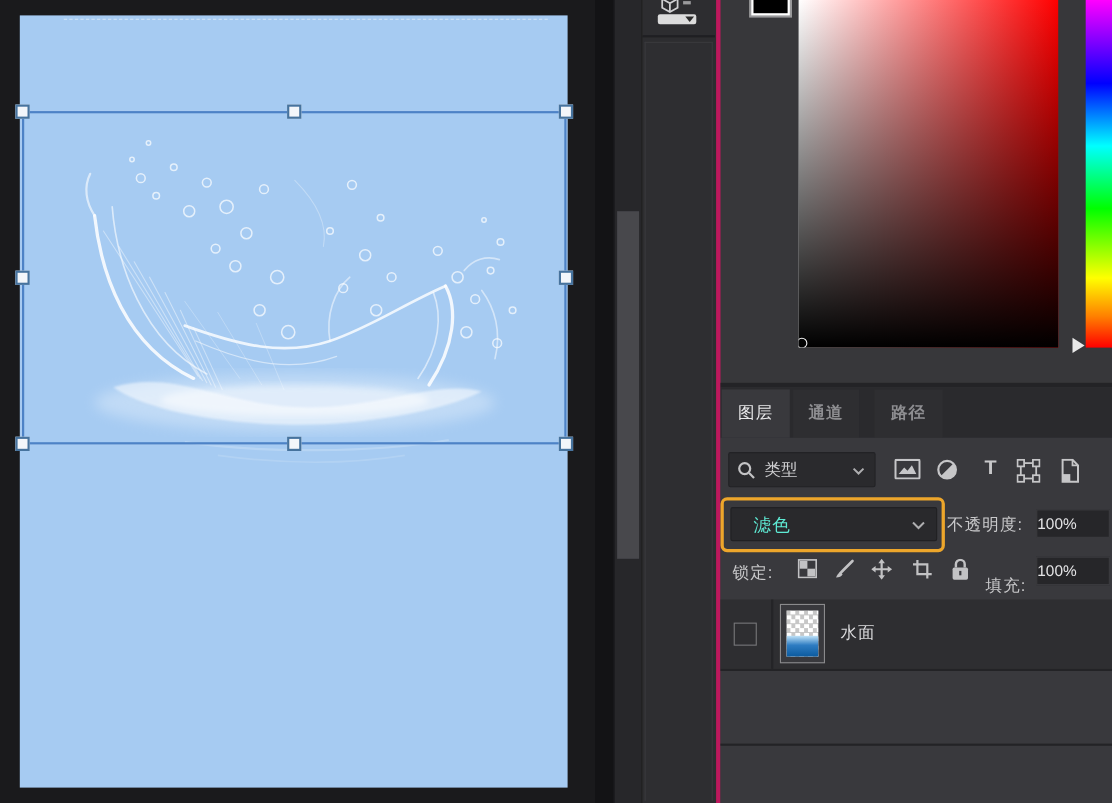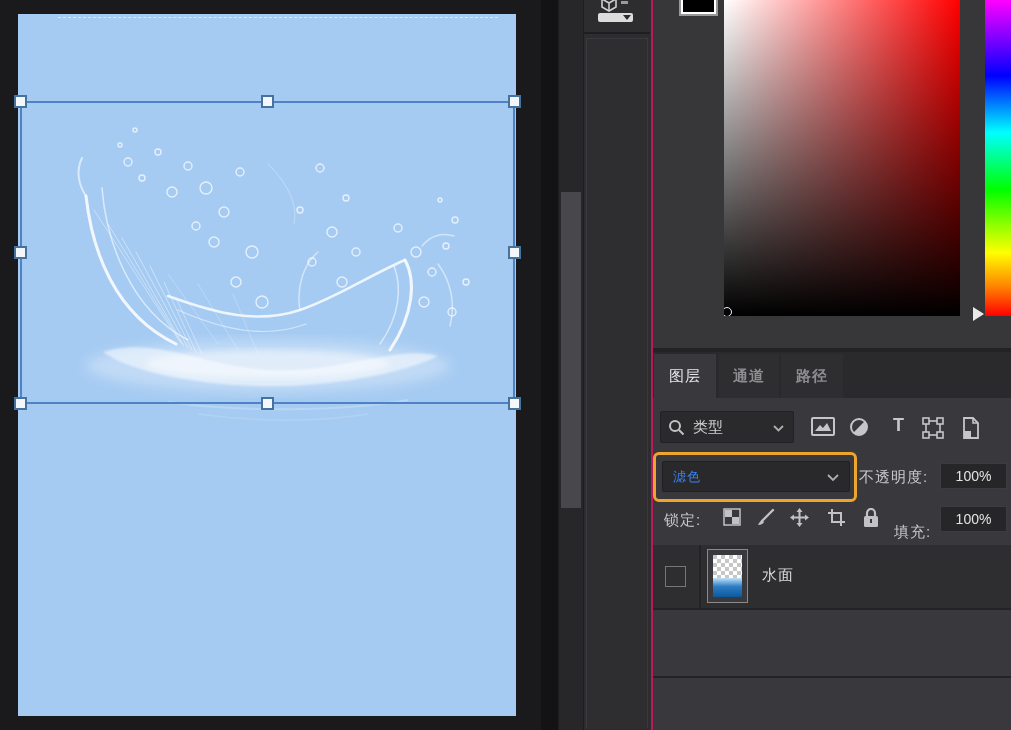--- a/index.html
+++ b/index.html
@@ -30,21 +30,21 @@
   
   #dock { left:583px; top:0; width:68px; height:730px; background:#2d2d30; border-left:1px solid #1e1e20; }
   #dock-top { left:0; top:0; width:66px; height:34px; border-bottom:2px solid #1f1f22; }
   #dock-body { left:2px; top:38px; width:62px; height:690px; border:1px solid #3a3a3e; border-bottom:none; background:#2e2e31;}
   #cube-wrap { left:15px; top:-7px; width:38px; height:20px; }
   #mini-bar { left:14px; top:13px; width:35px; height:9px; background:#dcdcdc; border-radius:2px; }
   #mini-caret { position:absolute; right:2px; top:2px; width:0; height:0;
                 border-left:4px solid transparent; border-right:4px solid transparent; border-top:5px solid #2b2b2b; }
 
   
-  #rightcol { left:651px; top:0; width:360px; height:730px; background:#37373a; border-left:2px solid #be185d; }
+  #rightcol { left:651px; top:0; width:360px; height:730px; background:#37373a; border-left:4px solid #be185d; }
 
   
   #swatch { left:26px; top:-10px; width:39px; height:26px; background:#98989a; padding:2px; }
   #swatch-in { width:100%; height:100%; background:#fff; padding:2px; }
   #swatch-core { width:100%; height:100%; background:#000; }
   #color-field { left:71px; top:0; width:236px; height:316px;
      background:linear-gradient(to bottom, rgba(0,0,0,0) 0%, #000 100%),
                 linear-gradient(to right, #ffffff 0%, #ff0000 100%); overflow:hidden; }
   #field-cursor { position:absolute; left:-2px; bottom:-1px; width:10px; height:10px;
      border:1.5px solid #f2f2f2; border-radius:50%; }
@@ -53,42 +53,42 @@
   #hue-marker { left:320px; top:307px; width:0; height:0;
      border-top:7px solid transparent; border-bottom:7px solid transparent; border-left:11px solid #e9e9e9; }
   #cp-divider { left:0; top:348px; width:360px; height:4px; background:#232326; }
 
   
   #tabsbar { left:0; top:352px; width:360px; height:46px; background:#2a2a2d; }
   .tab { position:absolute; top:2px; height:44px; line-height:44px; text-align:center;
          font-size:15px; letter-spacing:1px; }
   .tab.active { background:#39393d; color:#e8e8ea; }
   .tab.idle   { background:#2e2e31; color:#8e8e91;font-weight:bold; }
-  #tab-0{left:1px;width:62px;} #tab-1{left:66px;width:60px;} #tab-2{left:128px;width:62px;}
+  #tab-0{left:1px;width:62px;} #tab-1{left:66px;width:60px;} #tab-2{left:140px;width:62px;}
 
   #panelbody { left:0; top:398px; width:360px; height:332px; background:#39393d; }
 
   
   #searchbox { left:7px; top:13px; width:134px; height:32px; background:#2a2a2d;
                border:1px solid #222225; border-radius:2px; color:#cdcdcf; }
   #searchbox .txt { position:absolute; left:32px; top:6px; font-size:15px; color:#cfcfd1; }
   .chev { position:absolute; }
   .filter-icon { position:absolute; top:19px; width:26px; height:22px; }
   #fi-0{left:158px;} #fi-1{left:196px;} #fi-2{left:234px;} #fi-3{left:269px;} #fi-4{left:309px;}
   #fi-2 span { font-size:18px; font-weight:bold; color:#c8c8ca; position:absolute; left:6px; top:-2px;}
 
   
   #blend-highlight { left:0px; top:54px; width:204px; height:50px; border:3px solid #eda62b; border-radius:6px; }
   #blendbox { left:9px; top:63px; width:188px; height:31px; background:#29292c; border:1px solid #202023;
               border-radius:2px; }
-  #blendbox .txt { position:absolute; left:10px; top:6px; font-size:13px; color:#3b82f6; letter-spacing:1px;}
+  #blendbox .txt { position:absolute; left:20px; top:6px; font-size:16px; color:#5eead4; letter-spacing:1px;}
   .label { position:absolute; font-size:15px; color:#c9c9cb; letter-spacing:1px; }
   #opacity-label { left:206px; top:70px;text-align:center; }
   .valuebox { position:absolute; width:67px; height:26px; background:#262629; border:1px solid #3c3c40;
-              color:#e3e3e5; font-size:14px; text-align:center; line-height:24px; }
+              color:#e3e3e5; font-size:14px; text-align:left; line-height:24px; }
   #opacity-value { left:287px; top:65px; }
 
   
   #lock-label { left:11px; top:113px; }
   .lockicon { position:absolute; top:110px; width:20px; height:20px; }
   #li-0{left:70px;} #li-1{left:104px;} #li-2{left:137px;} #li-3{left:174px;} #li-4{left:210px;}
   #fill-label { left:241px; top:113px;margin-top:12px; }
   #fill-value { left:287px; top:108px; }
 
   

